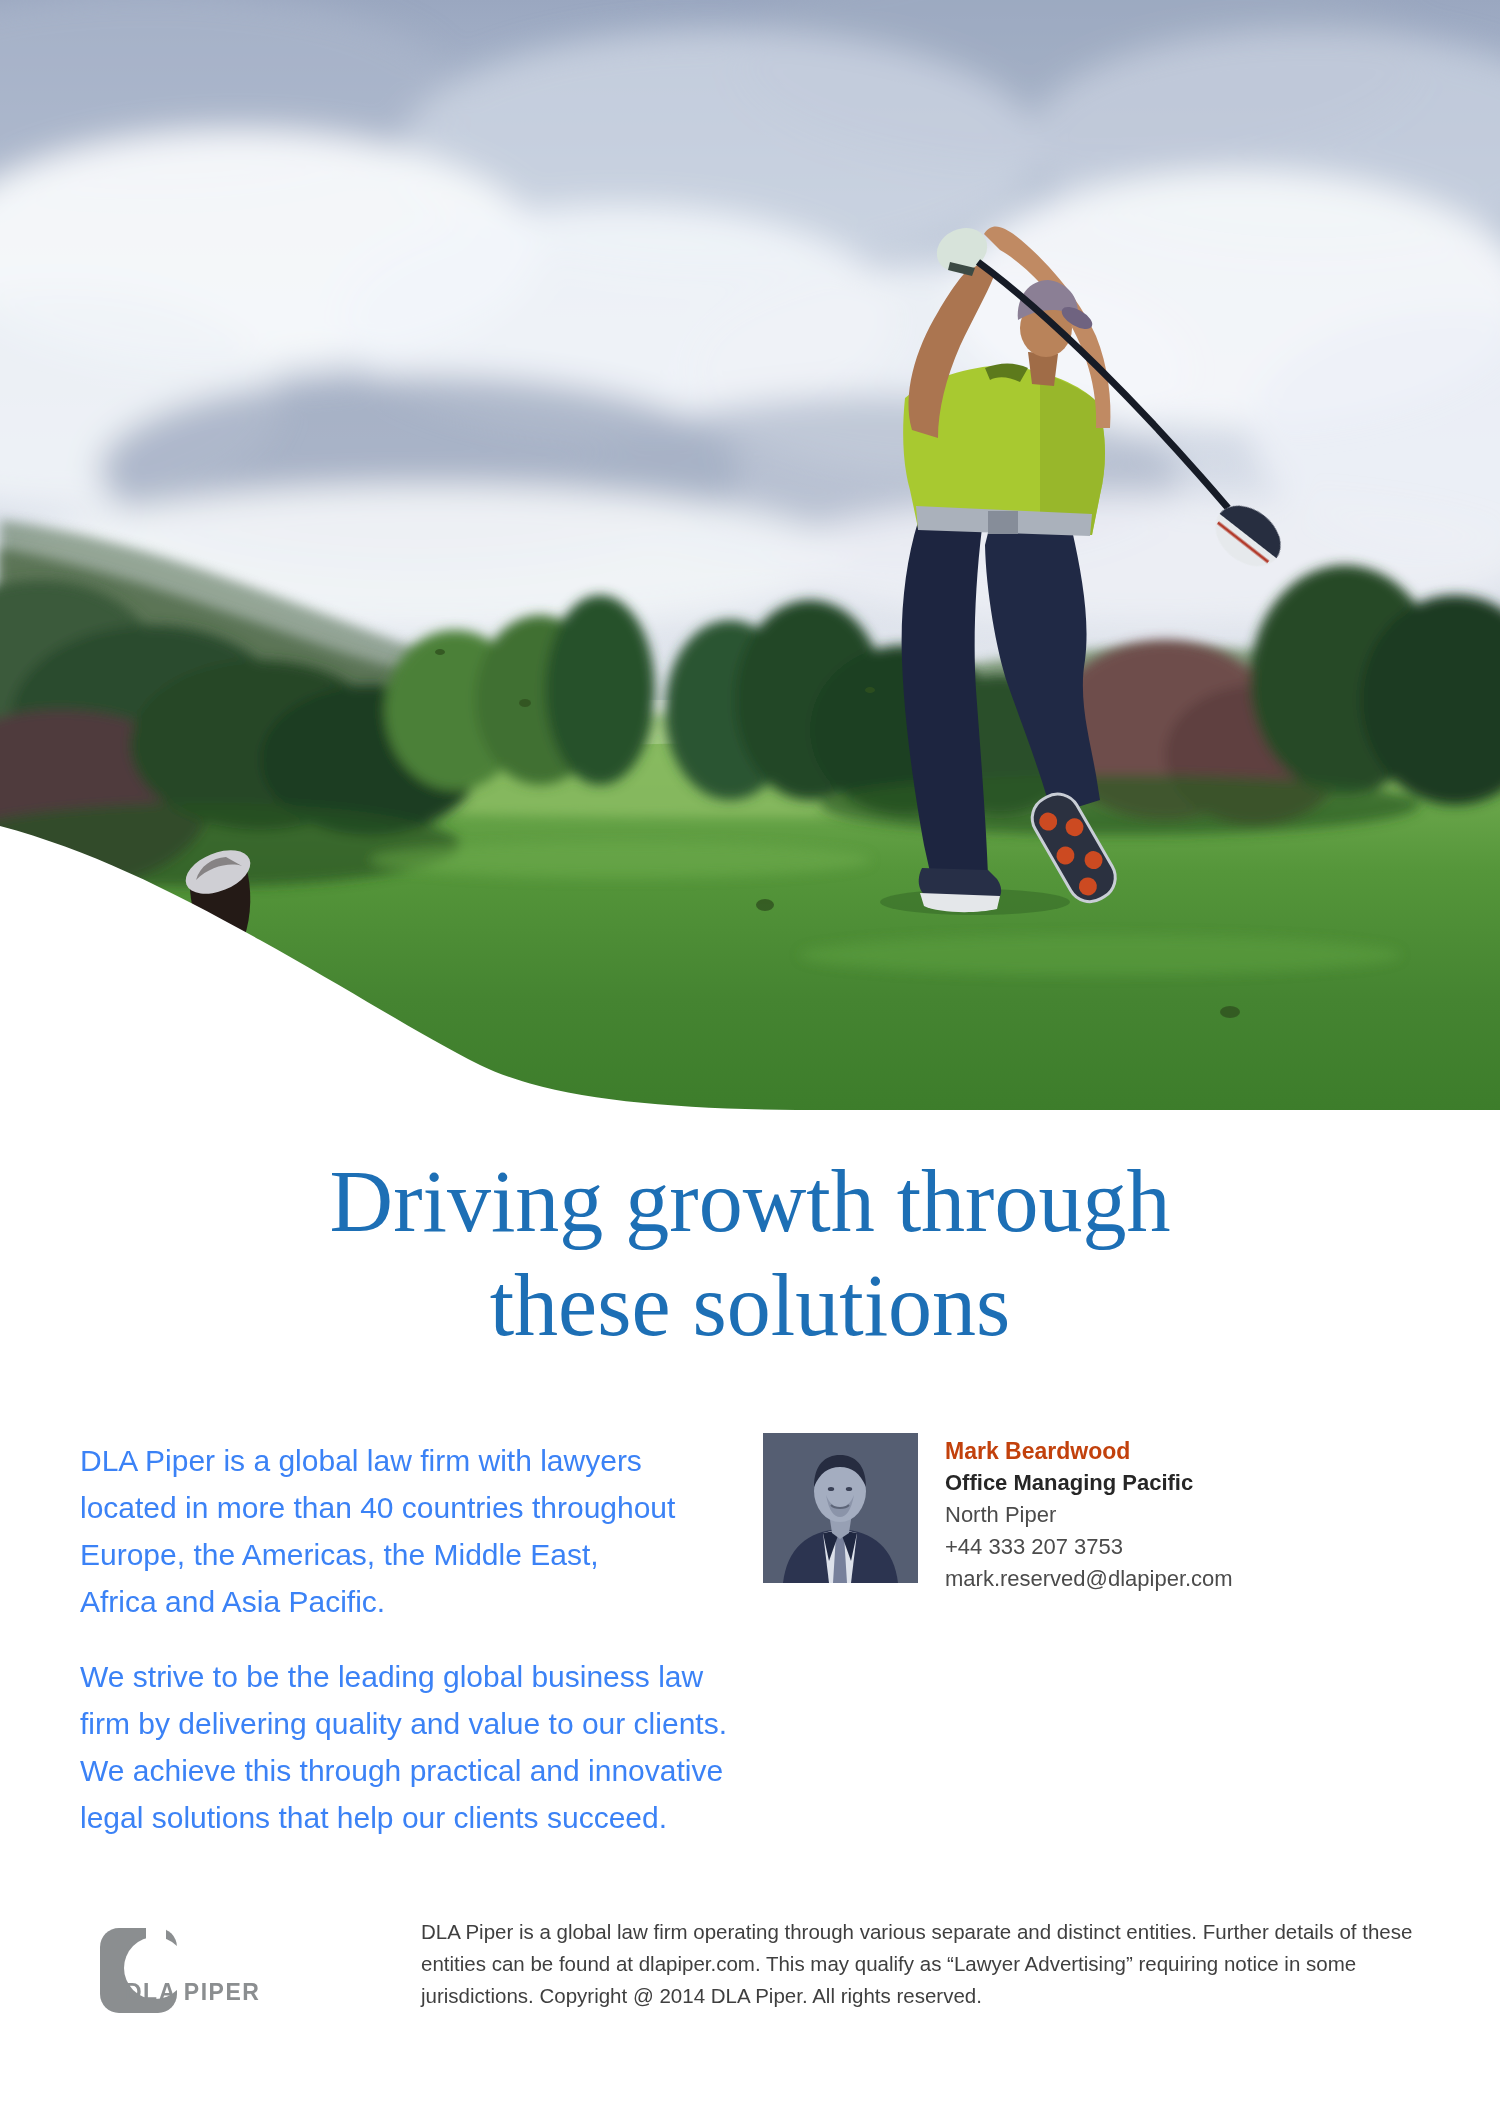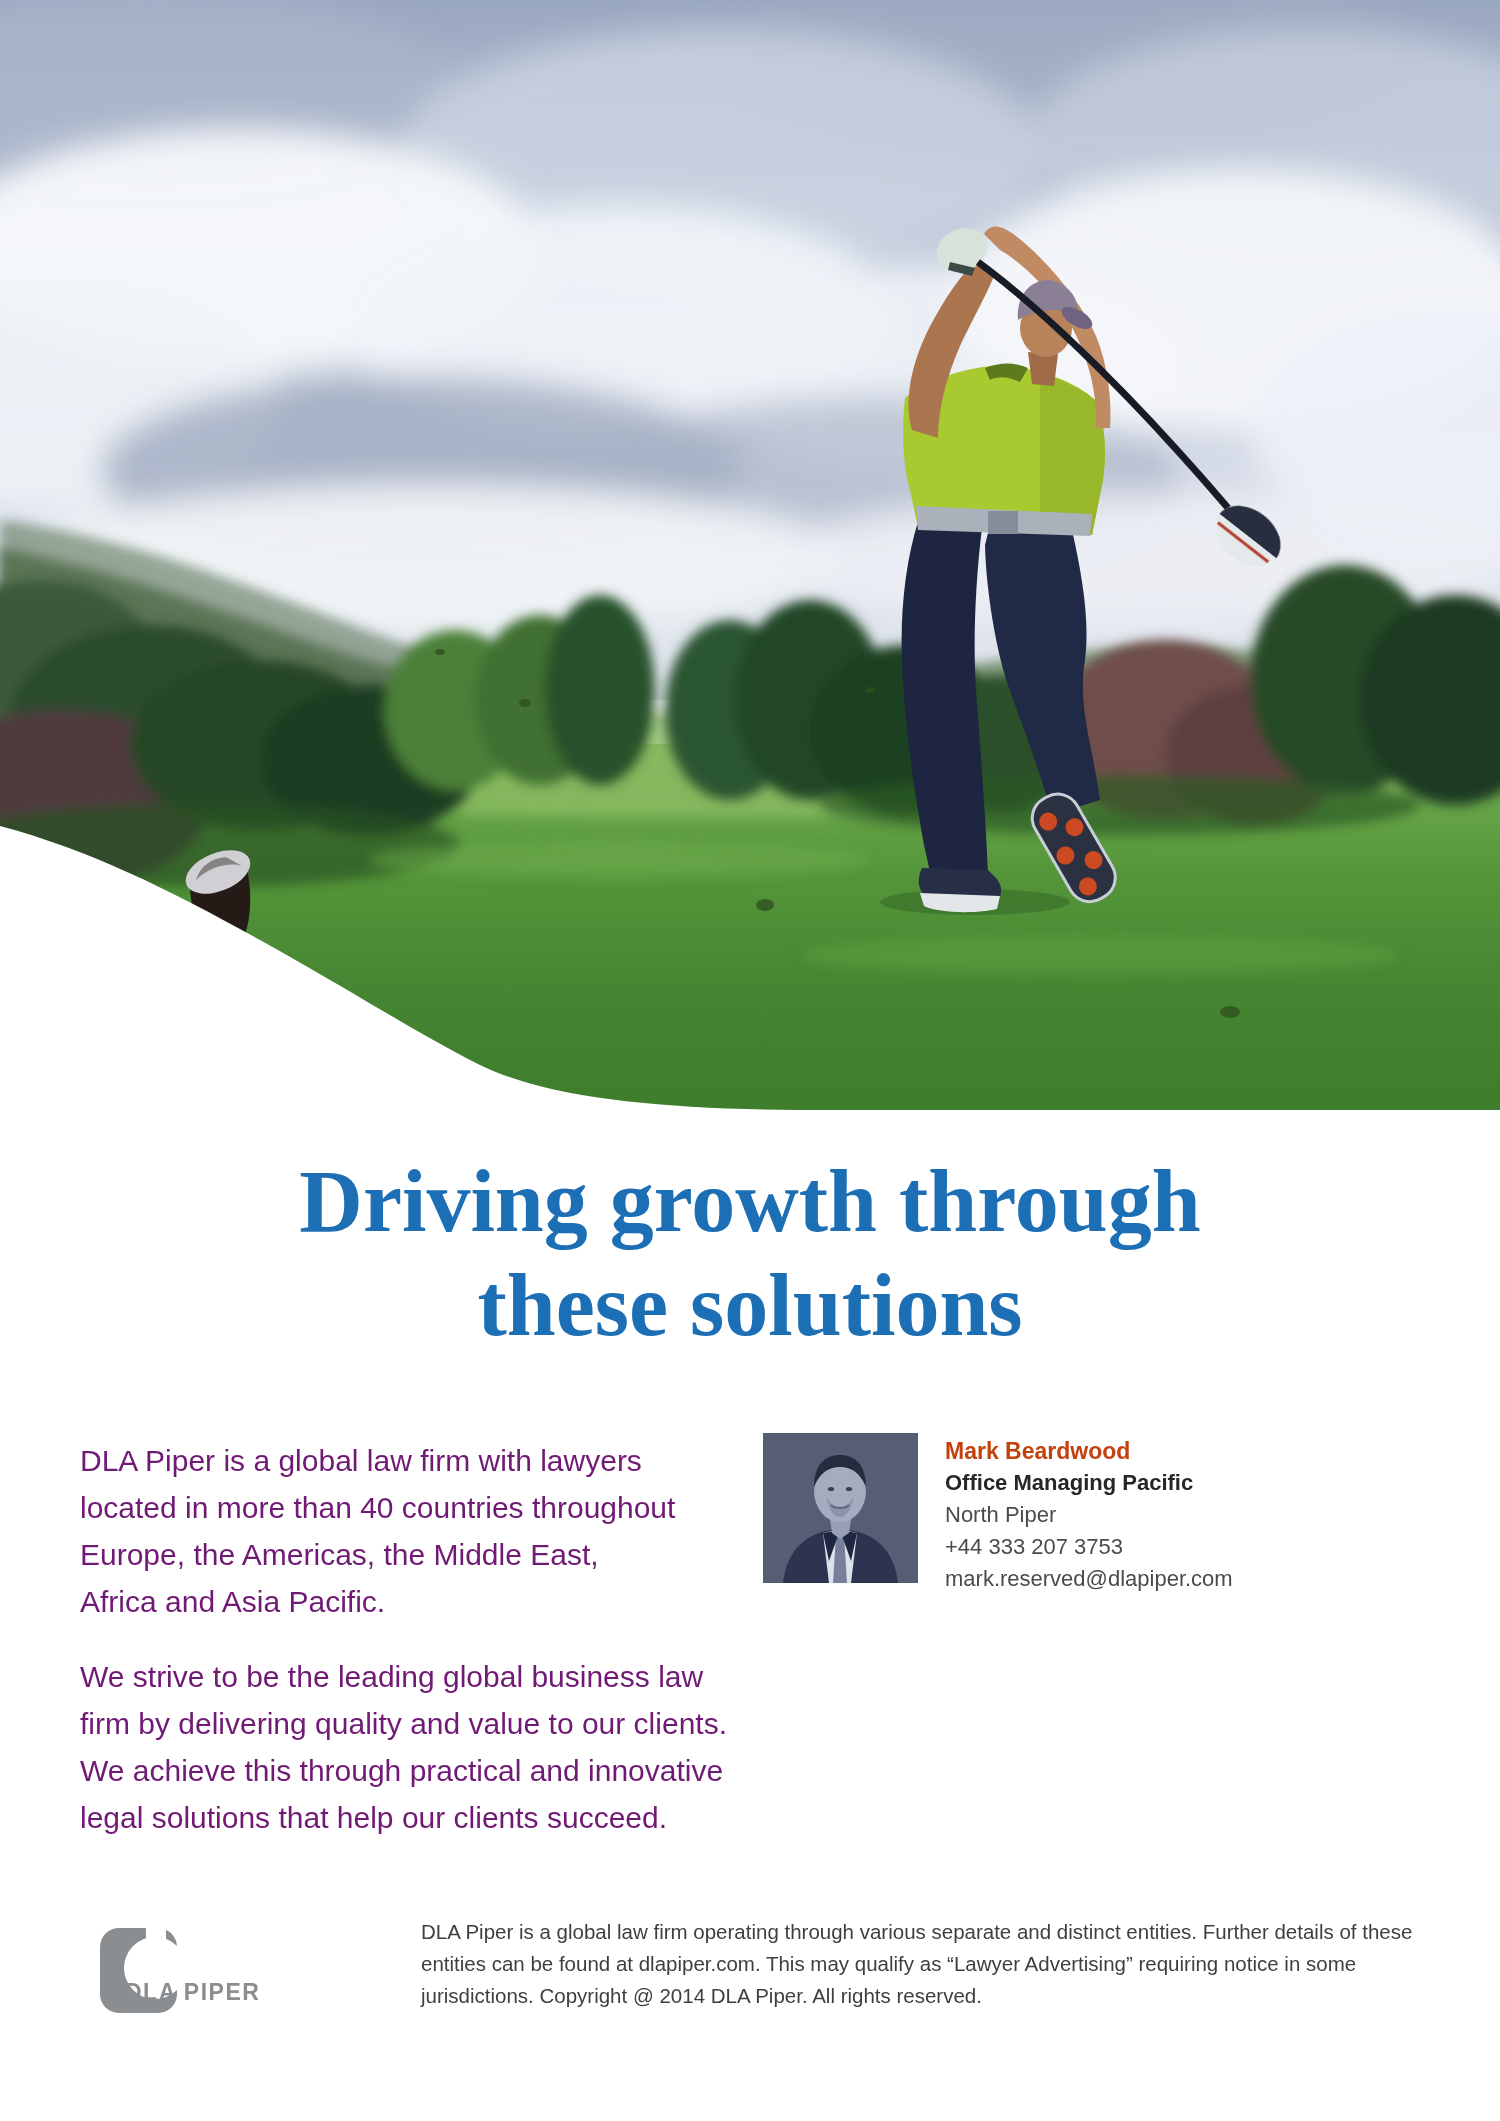--- a/index.html
+++ b/index.html
@@ -5,25 +5,25 @@
   html,body{margin:0;padding:0;}
   body{
     width:1500px;height:2121px;position:relative;background:#ffffff;
     font-family:"Liberation Sans",sans-serif;overflow:hidden;
   }
   .hero{position:absolute;top:0;left:0;width:1500px;height:1110px;}
   .hero svg{display:block;width:100%;height:100%;}
   .headline{
     position:absolute;top:1150px;left:0;width:1500px;margin:0;
     text-align:center;font-family:"Liberation Serif","DejaVu Serif",serif;
-    font-weight:700;font-size:88px;line-height:104px;color:#1d6fb5;
+    font-weight:400;font-size:88px;line-height:104px;color:#1d6fb5;
   }
   .intro{
     position:absolute;left:80px;top:1437px;width:680px;
-    font-size:30px;line-height:47px;color:#701a75;font-weight:300;
+    font-size:30px;line-height:47px;color:#3b82f6;font-weight:300;
   }
   .intro p{margin:0 0 28px 0;white-space:pre-line;}
   .contact{position:absolute;left:763px;top:1433px;display:flex;}
   .contact-photo{width:155px;height:150px;flex:0 0 auto;}
   .contact-photo svg{display:block;width:155px;height:150px;}
   .contact-info{margin-left:27px;padding-top:2px;font-size:22px;line-height:32px;color:#4b4b4b;}
   .contact-name{color:#c2410c;font-weight:700;font-size:23px;}
   .contact-title{color:#262626;font-weight:700;}
   .footer-logo{position:absolute;left:88px;top:1918px;width:260px;height:110px;}
   .footer-logo svg{display:block;}

